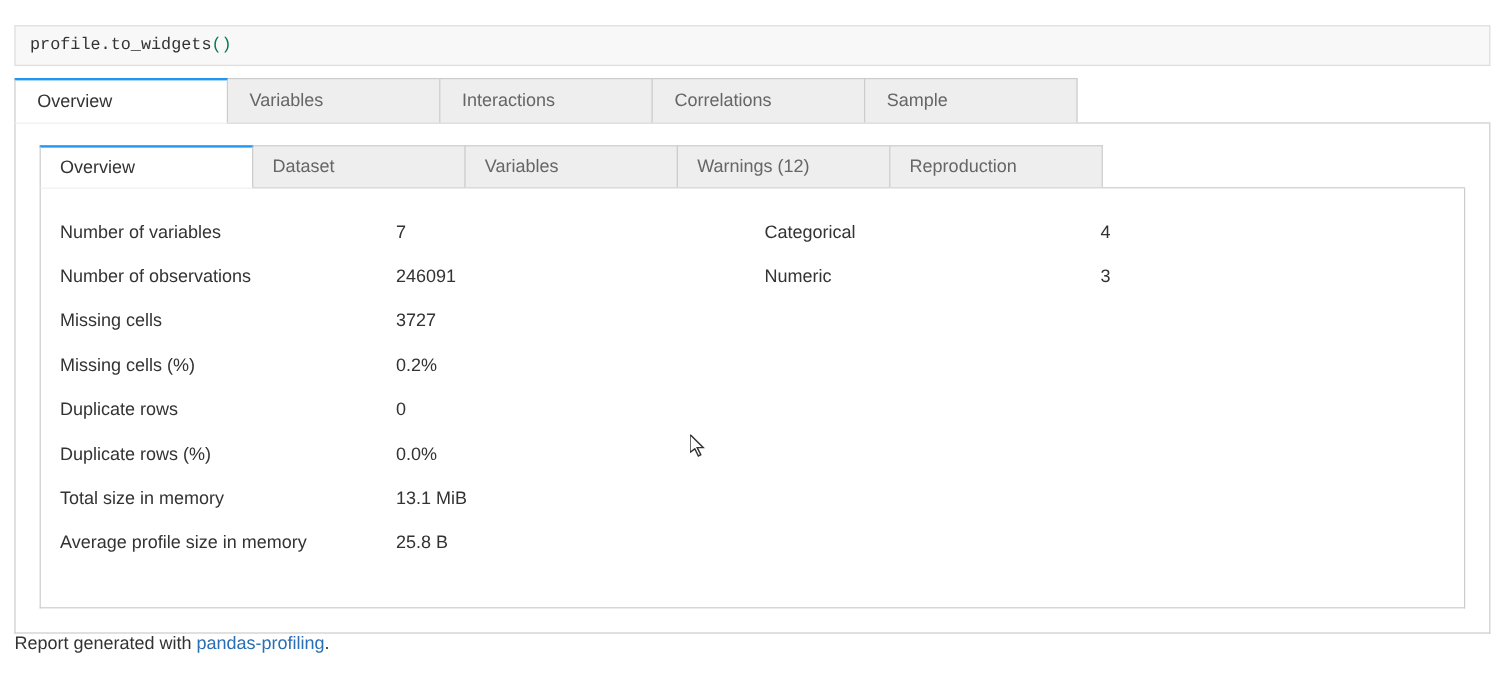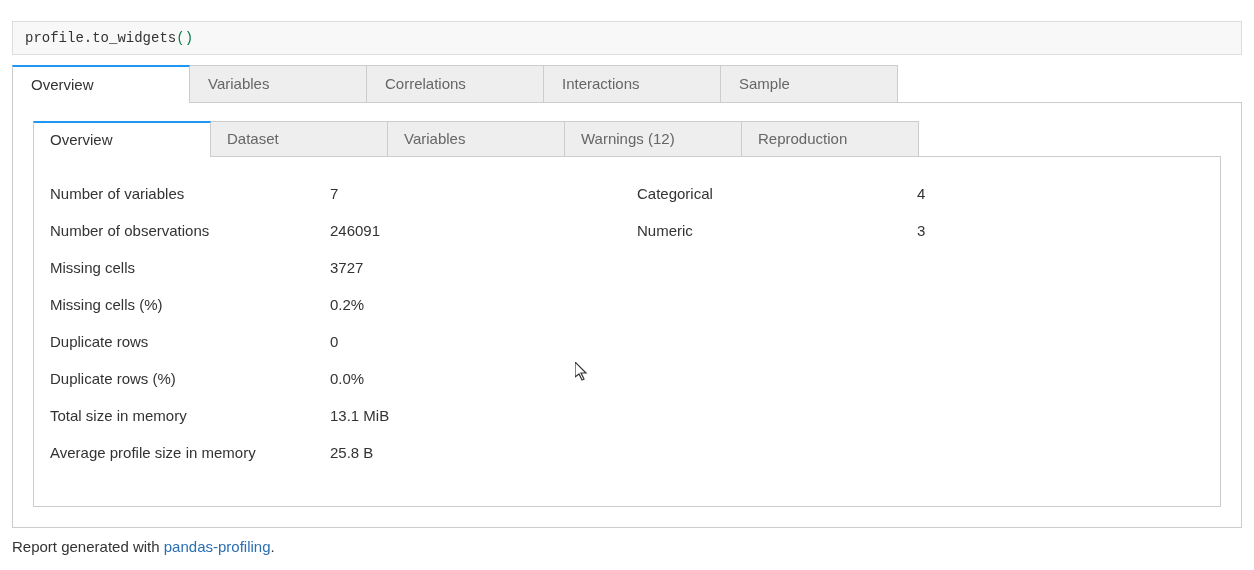--- a/index.html
+++ b/index.html
@@ -116,21 +116,21 @@
       color: #333;
     }
     .stat-label {
       width: 280px;
       flex-shrink: 0;
     }
     .stat-value {
       color: #333;
     }
     .footer-text {
-      margin: 10px 12px;
+      margin: 0 12px;
       font-size: 15px;
       color: #333;
     }
     .footer-text a {
       color: #2a6fb3;
       text-decoration: none;
     }
     .cursor {
       position: absolute;
       left: 575px;
@@ -143,22 +143,22 @@
 <body>
 
 <div class="code-cell">
   <span>profile.to_widgets</span><span class="paren">()</span>
 </div>
 
 <div class="outer-container">
   <div class="tabs-row">
     <div class="tab active">Overview</div>
     <div class="tab">Variables</div>
+    <div class="tab">Interactions</div>
     <div class="tab">Correlations</div>
-    <div class="tab">Interactions</div>
     <div class="tab">Sample</div>
   </div>
 
   <div class="outer-panel">
     <div class="inner-tabs-row">
       <div class="inner-tab active">Overview</div>
       <div class="inner-tab">Dataset</div>
       <div class="inner-tab">Variables</div>
       <div class="inner-tab">Warnings (12)</div>
       <div class="inner-tab">Reproduction</div>

